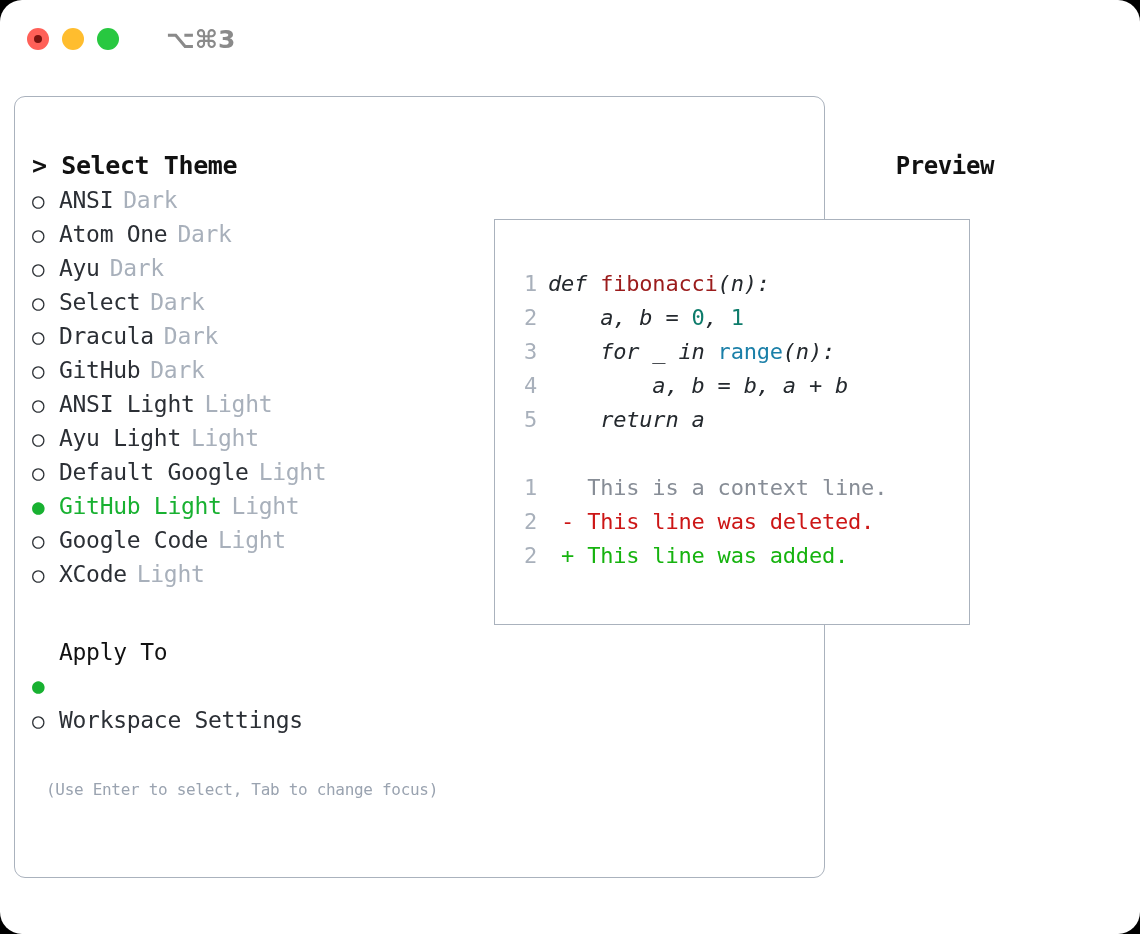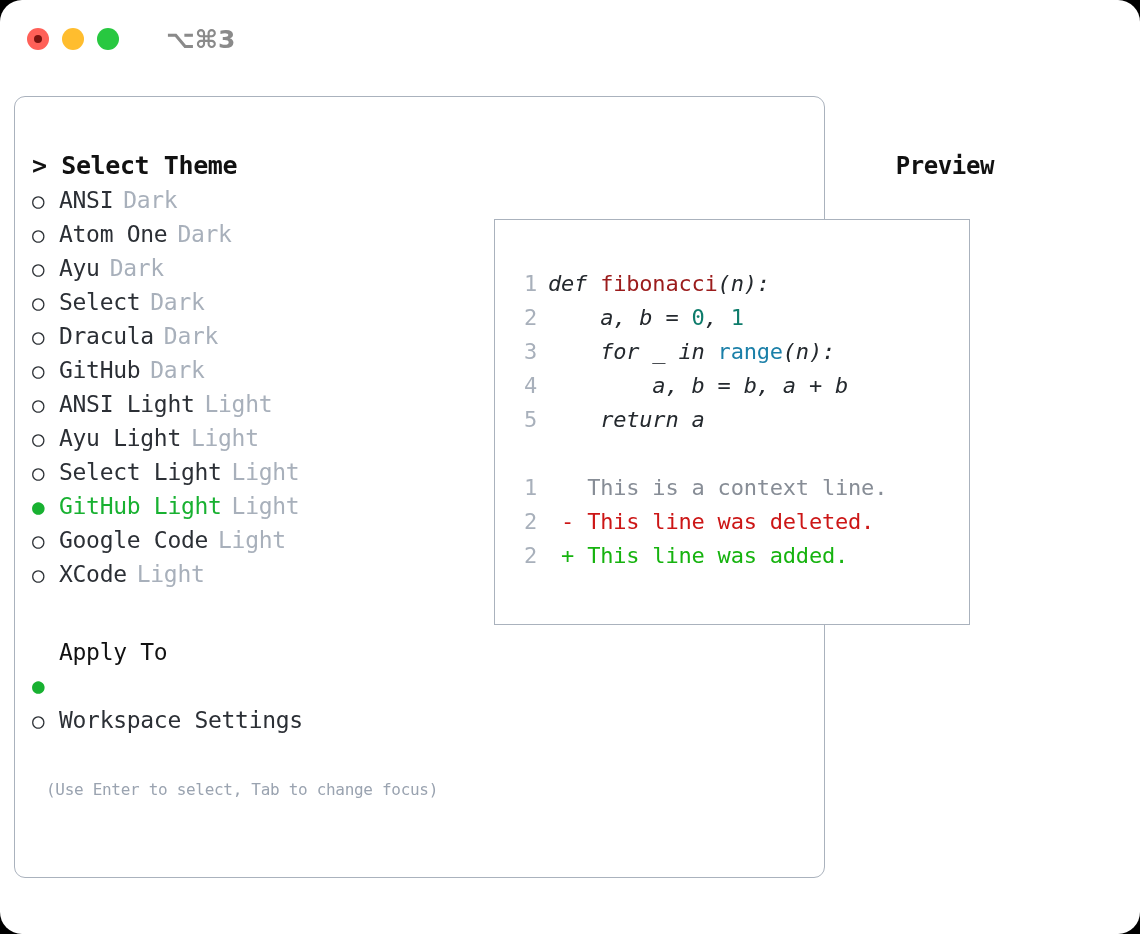--- a/index.html
+++ b/index.html
@@ -223,21 +223,21 @@
         <div class="heading">&gt; Select Theme</div>
         <ul class="theme-list" id="theme-list">
             <li class="row"><span class="bullet">○</span><span class="row-label">ANSI</span><span class="row-tag">Dark</span></li>
             <li class="row"><span class="bullet">○</span><span class="row-label">Atom One</span><span class="row-tag">Dark</span></li>
             <li class="row"><span class="bullet">○</span><span class="row-label">Ayu</span><span class="row-tag">Dark</span></li>
             <li class="row"><span class="bullet">○</span><span class="row-label">Select</span><span class="row-tag">Dark</span></li>
             <li class="row"><span class="bullet">○</span><span class="row-label">Dracula</span><span class="row-tag">Dark</span></li>
             <li class="row"><span class="bullet">○</span><span class="row-label">GitHub</span><span class="row-tag">Dark</span></li>
             <li class="row"><span class="bullet">○</span><span class="row-label">ANSI Light</span><span class="row-tag">Light</span></li>
             <li class="row"><span class="bullet">○</span><span class="row-label">Ayu Light</span><span class="row-tag">Light</span></li>
-            <li class="row"><span class="bullet">○</span><span class="row-label">Select Light</span><span class="row-tag">Light</span></li>
+            <li class="row"><span class="bullet">○</span><span class="row-label">Default Google</span><span class="row-tag">Light</span></li>
             <li class="row selected"><span class="bullet sel">●</span><span class="row-label">GitHub Light</span><span class="row-tag">Light</span></li>
             <li class="row"><span class="bullet">○</span><span class="row-label">Google Code</span><span class="row-tag">Light</span></li>
             <li class="row"><span class="bullet">○</span><span class="row-label">XCode</span><span class="row-tag">Light</span></li>
           </ul>
         <div class="spacer-lg"></div>
         <div class="apply-heading">Apply To</div>
         <ul class="apply-list" id="apply-list">
             <li class="row selected"><span class="bullet sel">●</span></li>
             <li class="row"><span class="bullet">○</span><span class="row-label">Workspace Settings</span></li>
           </ul>

